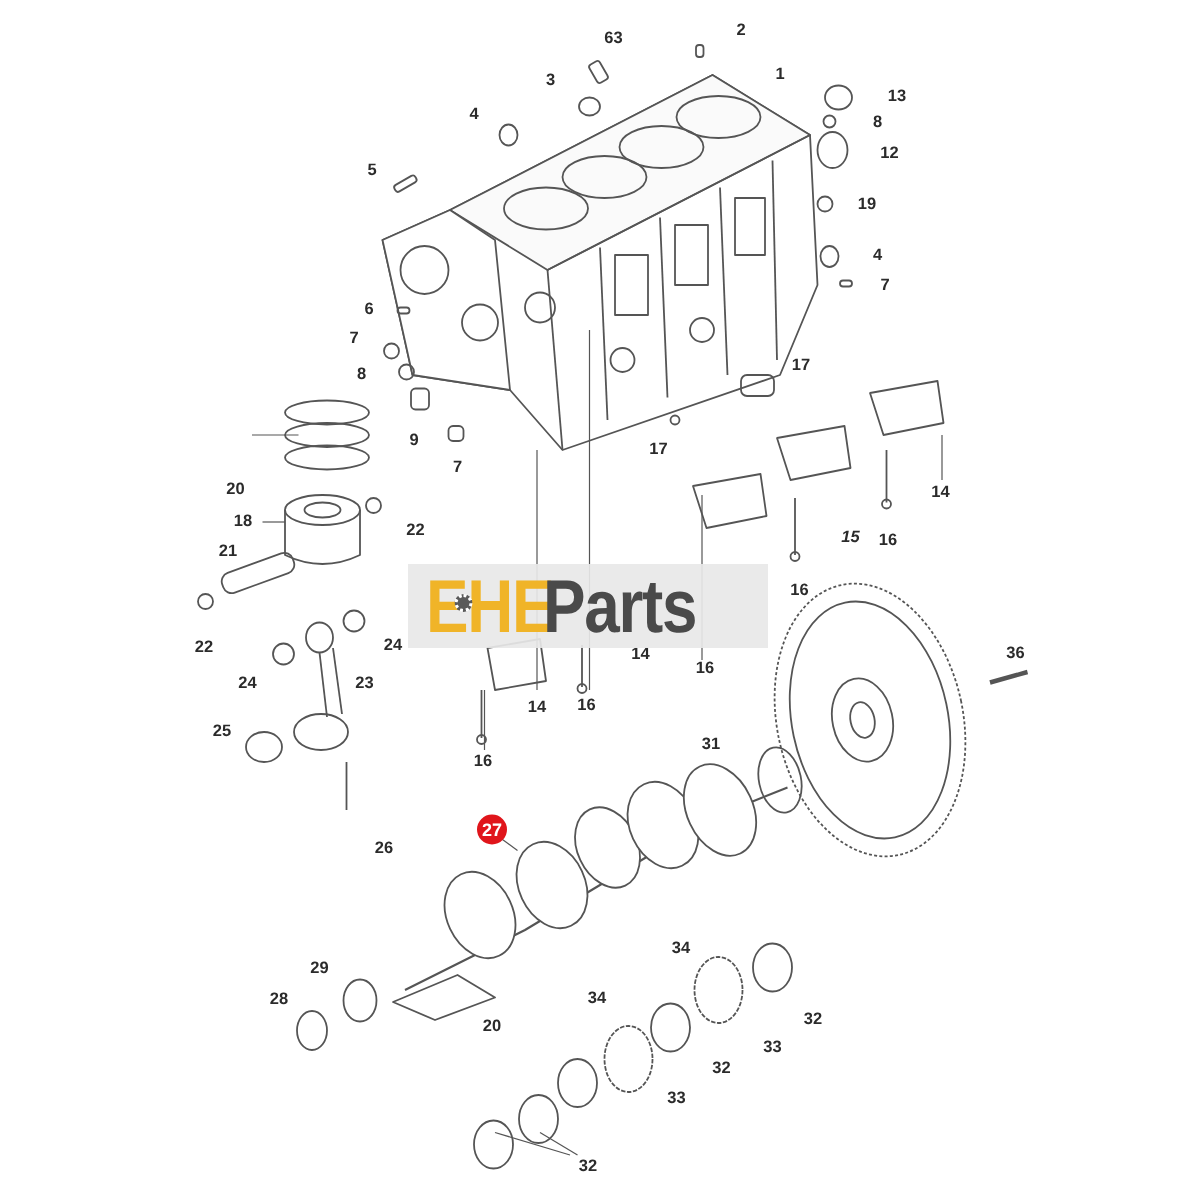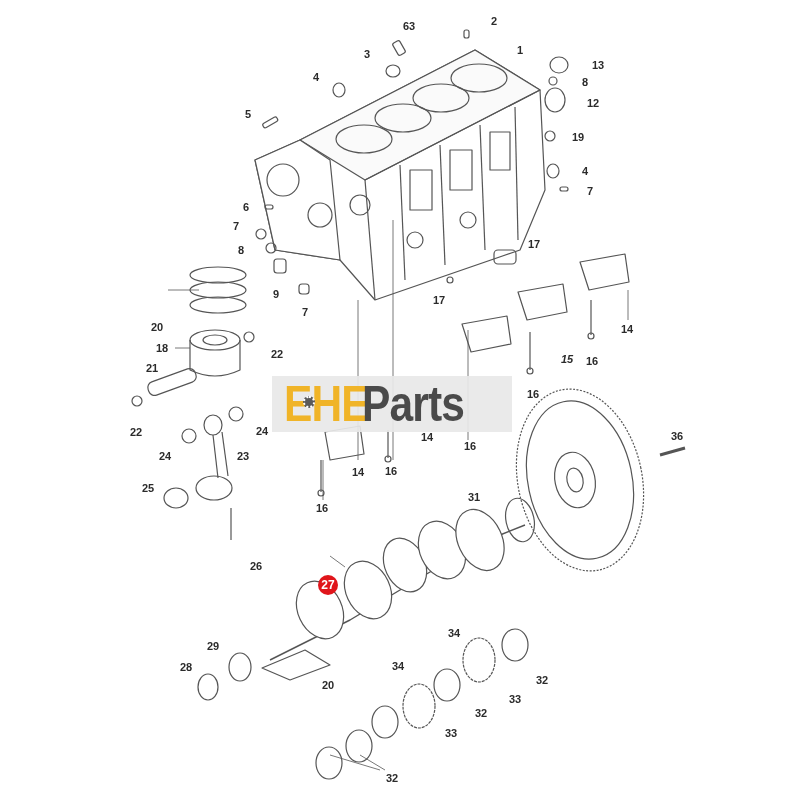--- a/index.html
+++ b/index.html
@@ -207,19 +207,19 @@
     <div class="callout" style="left: 328px; top: 685px;">20</div>
     <div class="callout" style="left: 454px; top: 633px;">34</div>
     <div class="callout" style="left: 398px; top: 666px;">34</div>
     <div class="callout" style="left: 542px; top: 680px;">32</div>
     <div class="callout" style="left: 515px; top: 699px;">33</div>
     <div class="callout" style="left: 481px; top: 713px;">32</div>
     <div class="callout" style="left: 451px; top: 733px;">33</div>
     <div class="callout" style="left: 392px; top: 778px;">32</div>
   </div>
 
-<div class="badge" style="left:328px; top:553px;margin-top:32px;">27</div>
+<div class="badge" style="left:328px; top:553px;">27</div>
 
 <div class="watermark">
   <span class="wm-ehe">EHE</span>
   <span class="wm-parts">Parts</span>
 </div>
 <div class="wm-gear"></div>
 
 </body></html>

